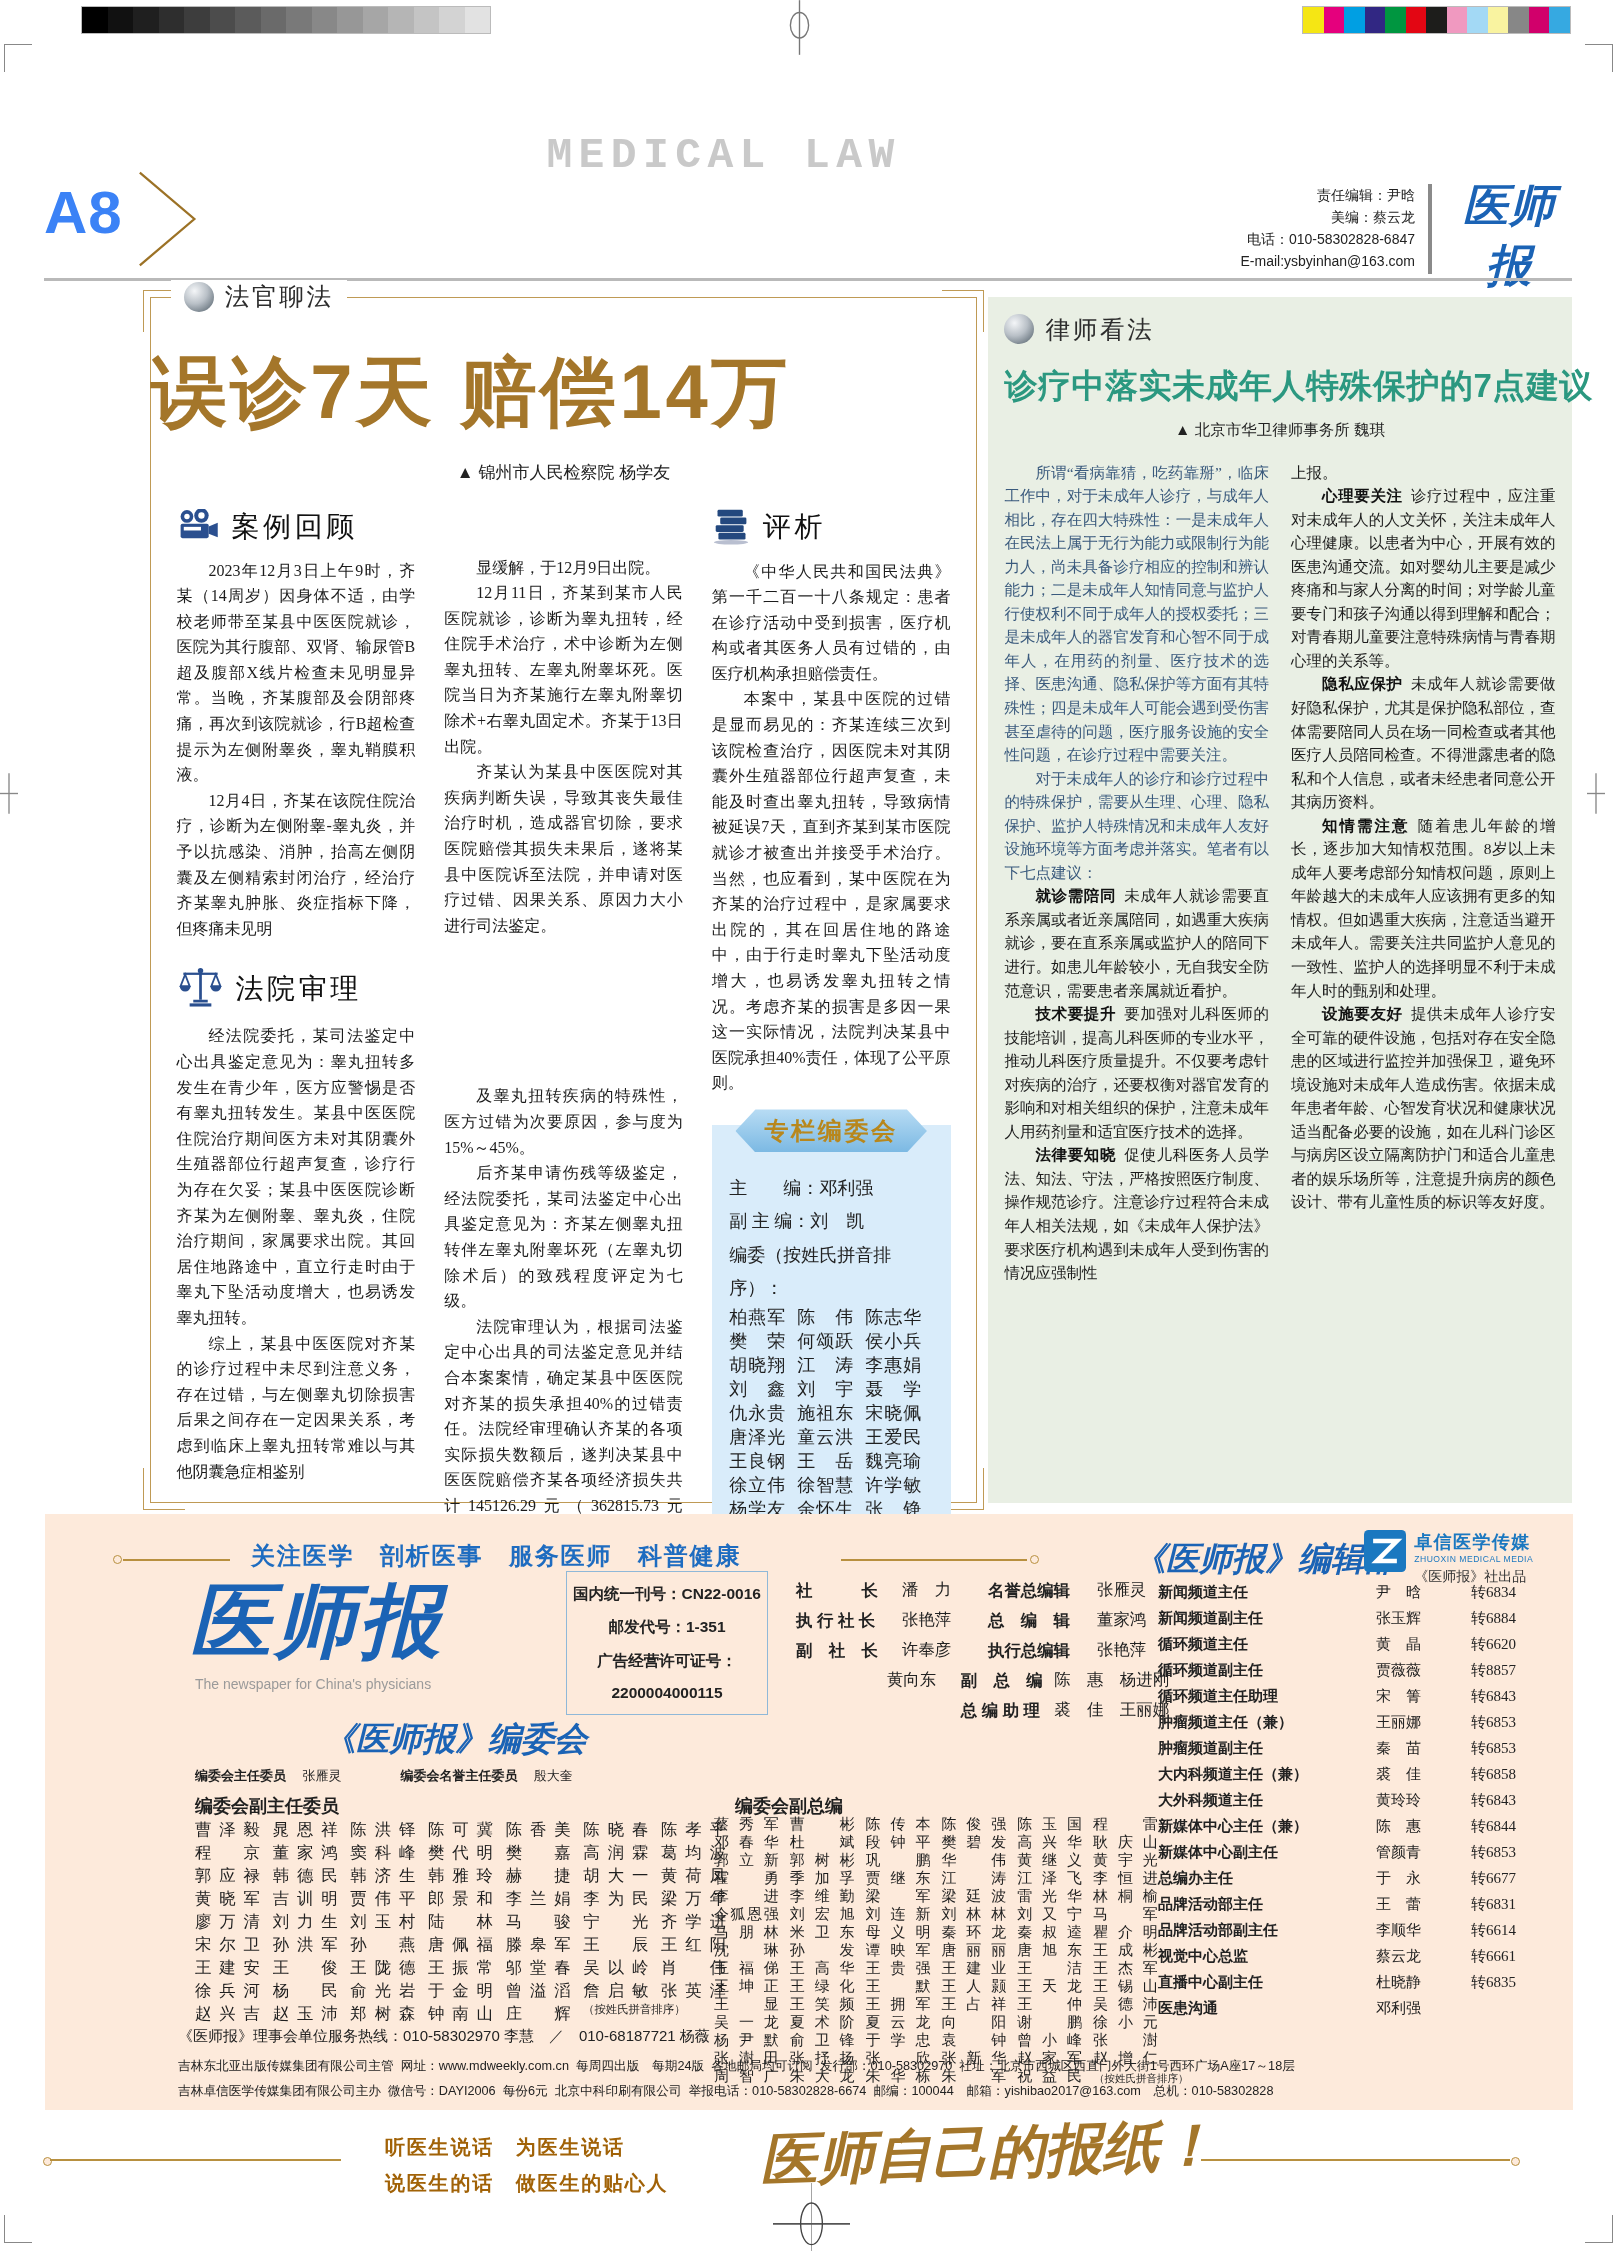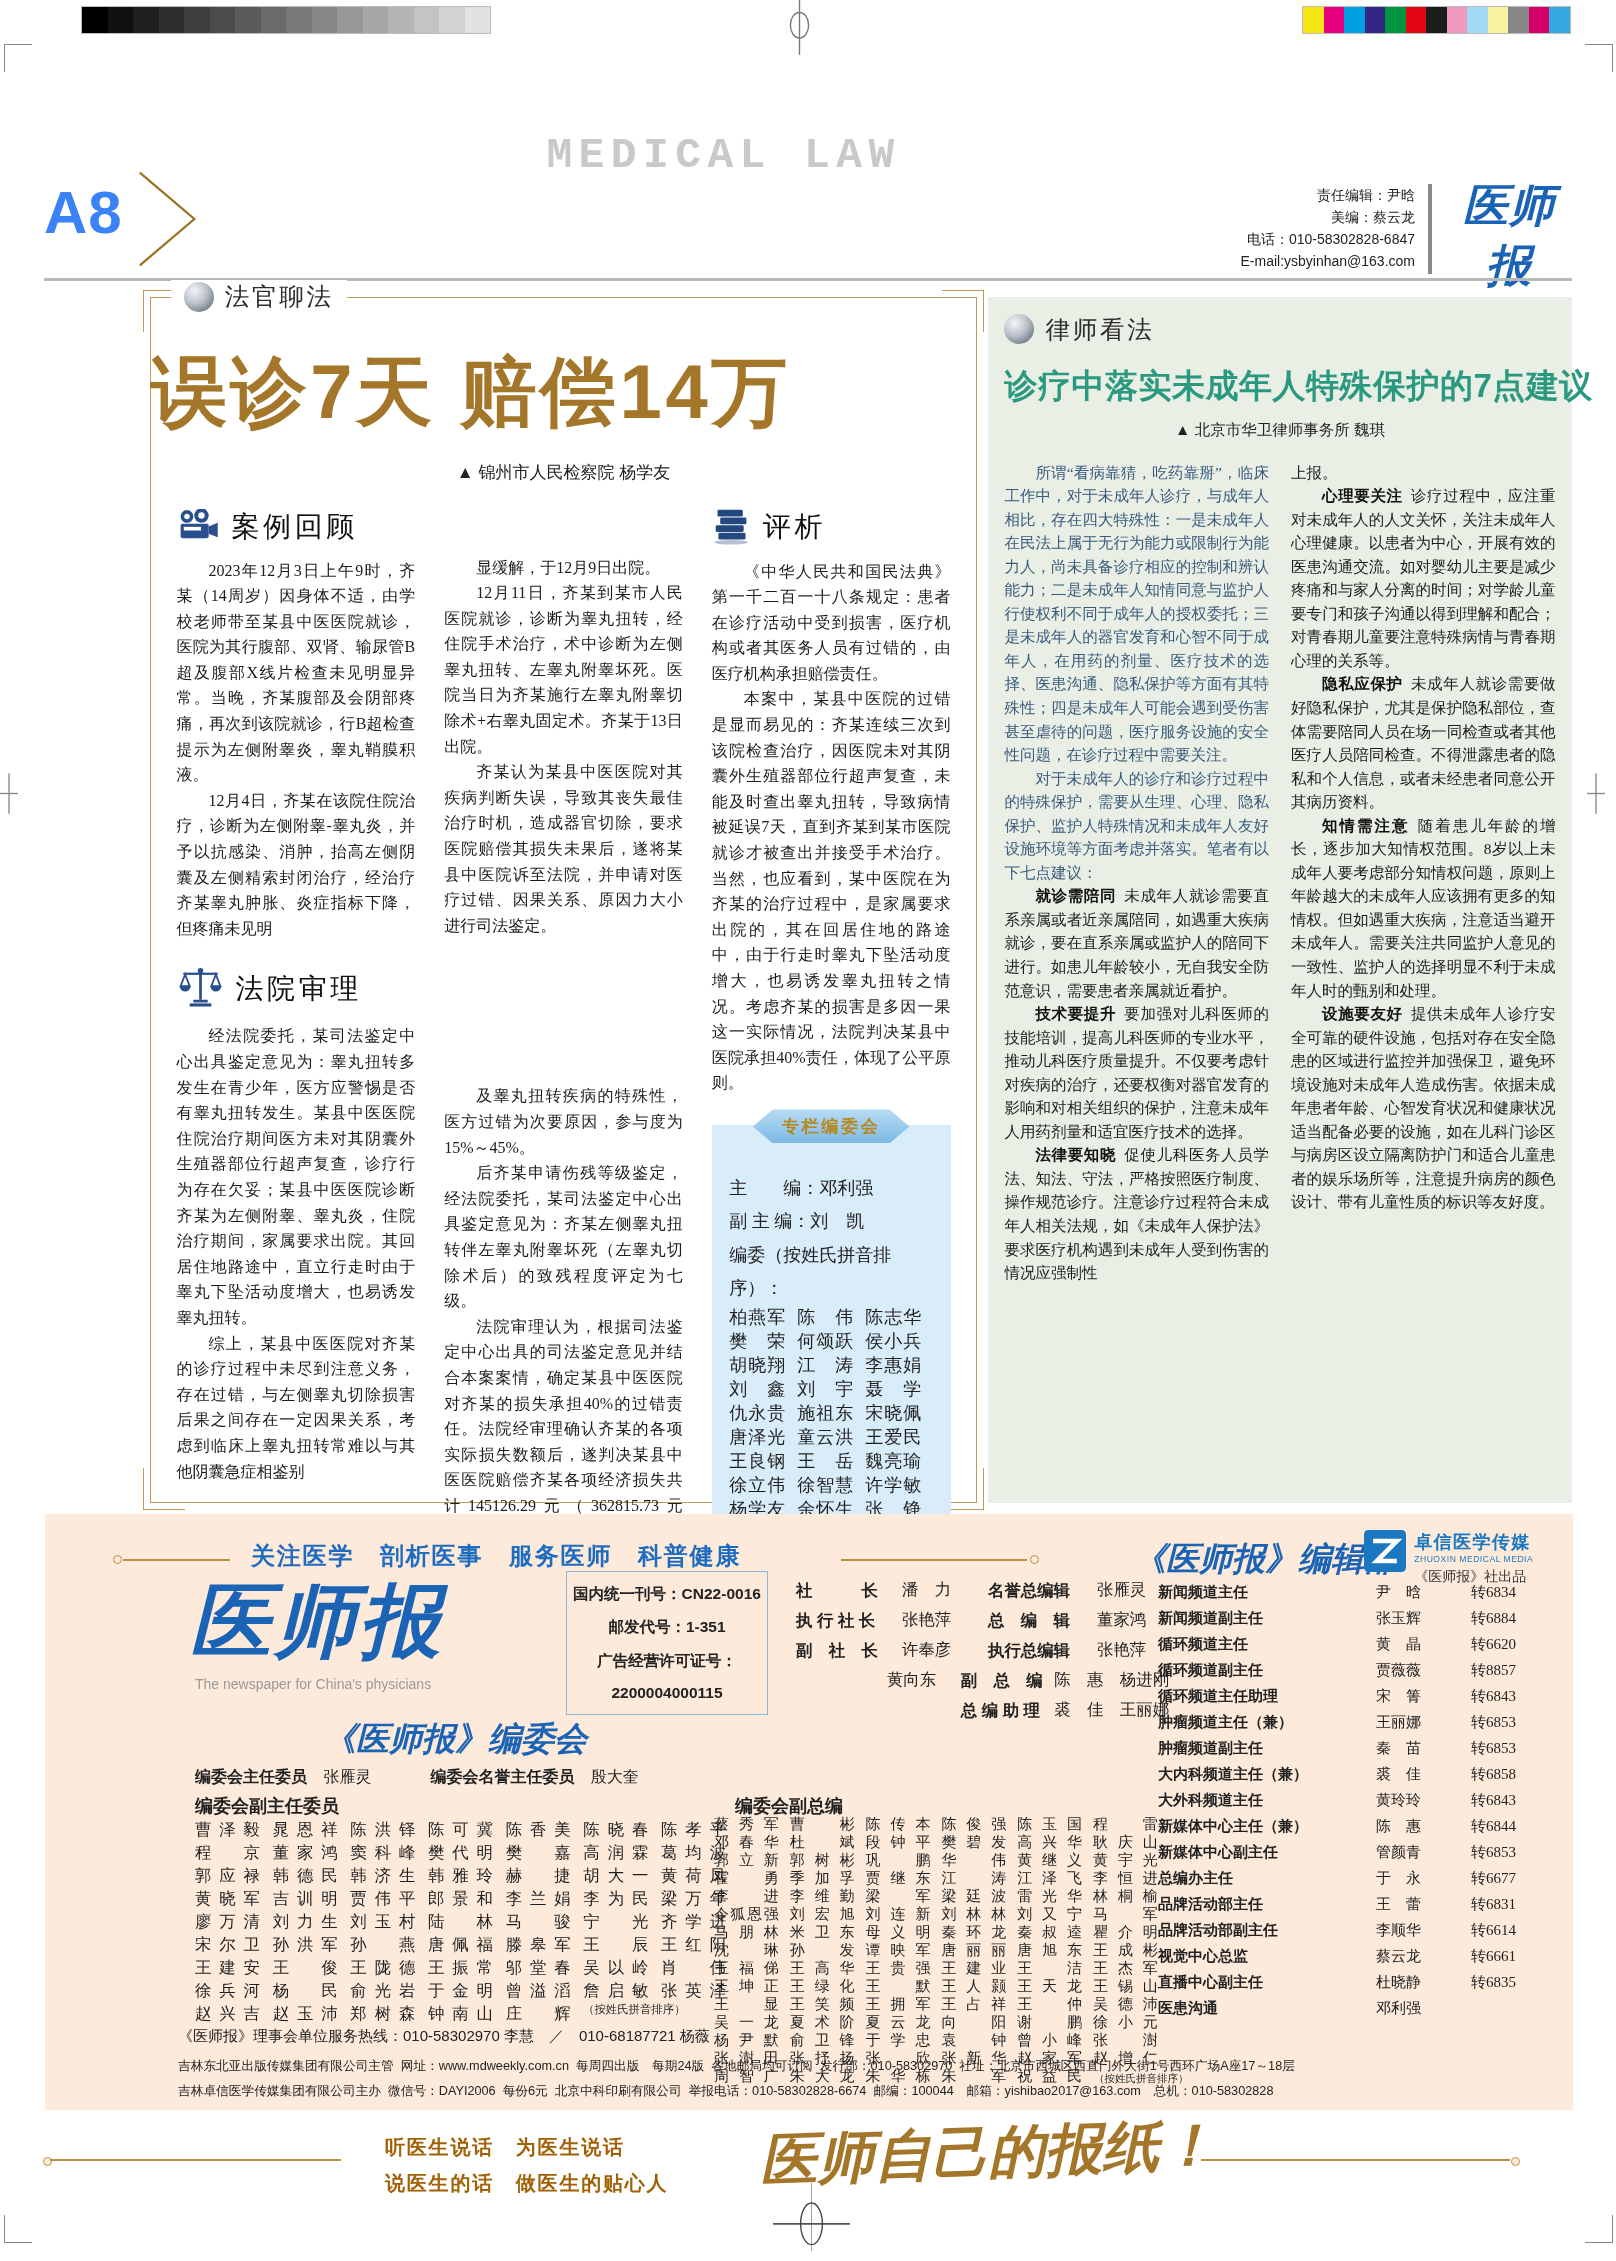--- a/index.html
+++ b/index.html
@@ -52,21 +52,21 @@
   .sec-head{display:flex;align-items:center;gap:12px;margin:0 0 12px}
   .sec-title{font-family:"Liberation Serif",serif;font-size:28px;letter-spacing:3.6px;color:#111;white-space:nowrap}
   .gap-top{margin-top:47px}
   .court-gap{margin-top:26px}
   .court2-gap{margin-top:145px}
   
   .colboard{margin-top:29px;background:#d9ecfa;position:relative;padding:47px 17.3px 20px;box-sizing:border-box}
   .ribbon{position:absolute;top:-15.5px;left:50%;transform:translateX(-50%);
           background:linear-gradient(#b8dcf4,#7cb9e3);padding:5.5px 29px;white-space:nowrap;
           clip-path:polygon(0 50%,20px 0,calc(100% - 20px) 0,100% 50%,calc(100% - 20px) 100%,20px 100%);
-          font-family:"Liberation Serif",serif;font-size:17px;font-weight:bold;color:#b8871c;letter-spacing:2.7px}
+          font-family:"Liberation Serif",serif;font-size:24px;font-weight:bold;color:#b8871c;letter-spacing:2.7px}
   .cb-row{font-family:"Liberation Serif",serif;font-size:18px;line-height:1.85;color:#222;display:flex}
   .cb-row b{font-weight:normal;white-space:nowrap}
   .cb-names{display:flex;flex-wrap:wrap;font-family:"Liberation Serif",serif;font-size:18px}
   .cb-names span{width:33.33%;box-sizing:border-box;padding-right:12px;line-height:24px;text-align-last:justify}
   
   .law-box{position:absolute;left:988px;top:297px;width:584px;height:1206px;background:#e9efe4;box-sizing:border-box;padding:15.5px 16.4px}
   .law-headline{text-align:center;font-size:33px;font-weight:bold;color:#2b9880;margin-top:18px;letter-spacing:0.5px;white-space:nowrap}
   .law-byline{text-align:center;font-size:15.5px;margin-top:11px;color:#222}
   .law-cols{display:flex;gap:22px;margin-top:20px}
   .lcol{flex:1;min-width:0}
@@ -97,21 +97,21 @@
   .roles .f-v1{width:86px;font-family:"Liberation Serif",serif;white-space:nowrap}
   .roles .f-l2{width:109px;font-weight:bold;white-space:nowrap}
   .roles .f-v2{flex:1;font-family:"Liberation Serif",serif;white-space:nowrap}
   .dept{position:absolute;left:1113px;top:65px;width:400px;font-size:15px;color:#222}
   .dept .row{display:flex;align-items:center;height:26px}
   .dept .f-role{width:218px;font-weight:bold;white-space:nowrap}
   .dept .f-name{width:95px;font-family:"Liberation Serif",serif;white-space:nowrap}
   .dept .f-ext{font-family:"Liberation Serif",serif;white-space:nowrap}
   .board-title{position:absolute;left:278px;top:203px;font-family:"Liberation Serif",serif;font-style:italic;font-weight:bold;
                font-size:33px;color:#1b63b5;white-space:nowrap}
-  .chairs{position:absolute;left:150px;top:253px;display:flex;font-size:16px;align-items:center}
+  .chairs{position:absolute;left:150px;top:253px;display:flex;font-size:13px;align-items:center}
   .chairs b{font-weight:bold}
   .chairs .nm{font-family:"Liberation Serif",serif;margin-left:16.4px}
   .chairs .second{margin-left:59px}
   .vice-label{position:absolute;left:150px;top:280px;font-size:18px;font-weight:bold}
   .vice-grid{position:absolute;left:150px;top:304px;width:544px;display:flex;flex-wrap:wrap;font-family:"Liberation Serif",serif;font-size:16.4px}
   .vice-grid span{width:14.28%;box-sizing:border-box;padding-right:12.7px;line-height:23px;text-align-last:justify;white-space:nowrap;overflow:hidden}
   .vice-note{position:absolute;left:538px;top:488px;font-size:11.4px;color:#222}
   .dep-label{position:absolute;left:690px;top:280px;font-size:18px;font-weight:bold}
   .dep-grid{position:absolute;left:669px;top:301px;width:455px;display:flex;flex-wrap:wrap;font-family:"Liberation Serif",serif;font-size:15px}
   .dep-grid span{width:16.66%;box-sizing:border-box;padding-right:11px;line-height:18px;text-align-last:justify;white-space:nowrap;overflow:hidden}

